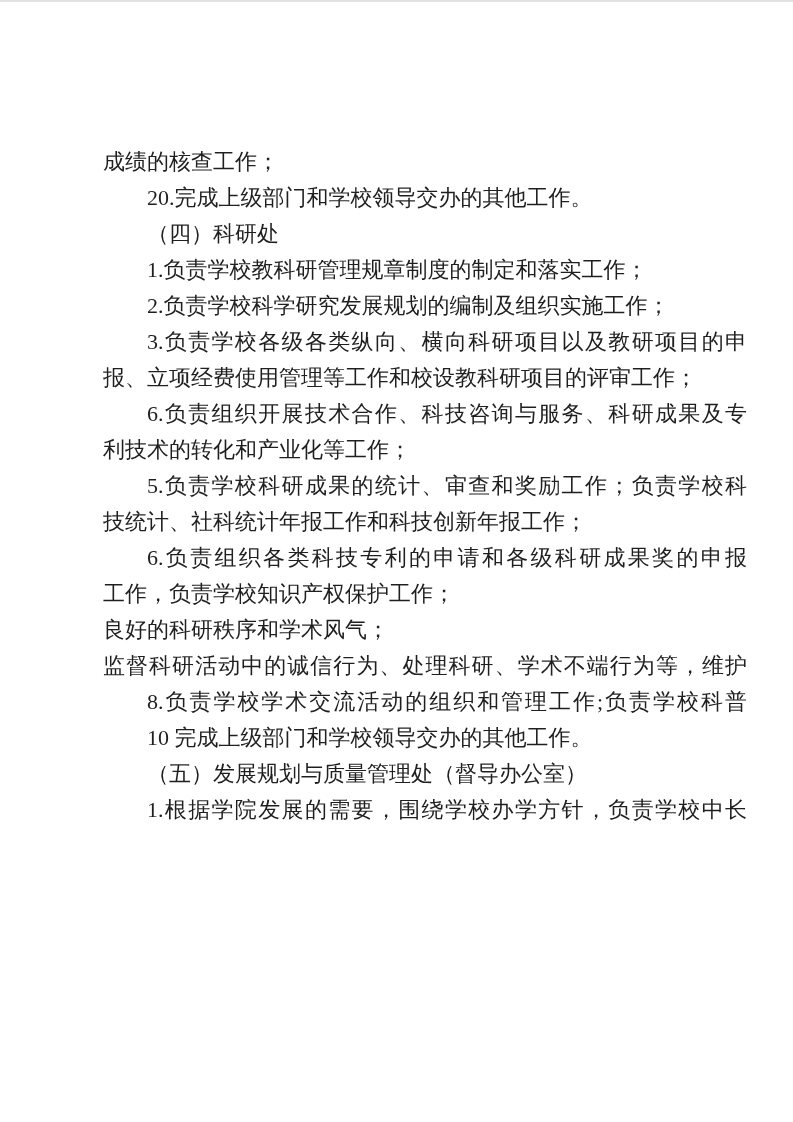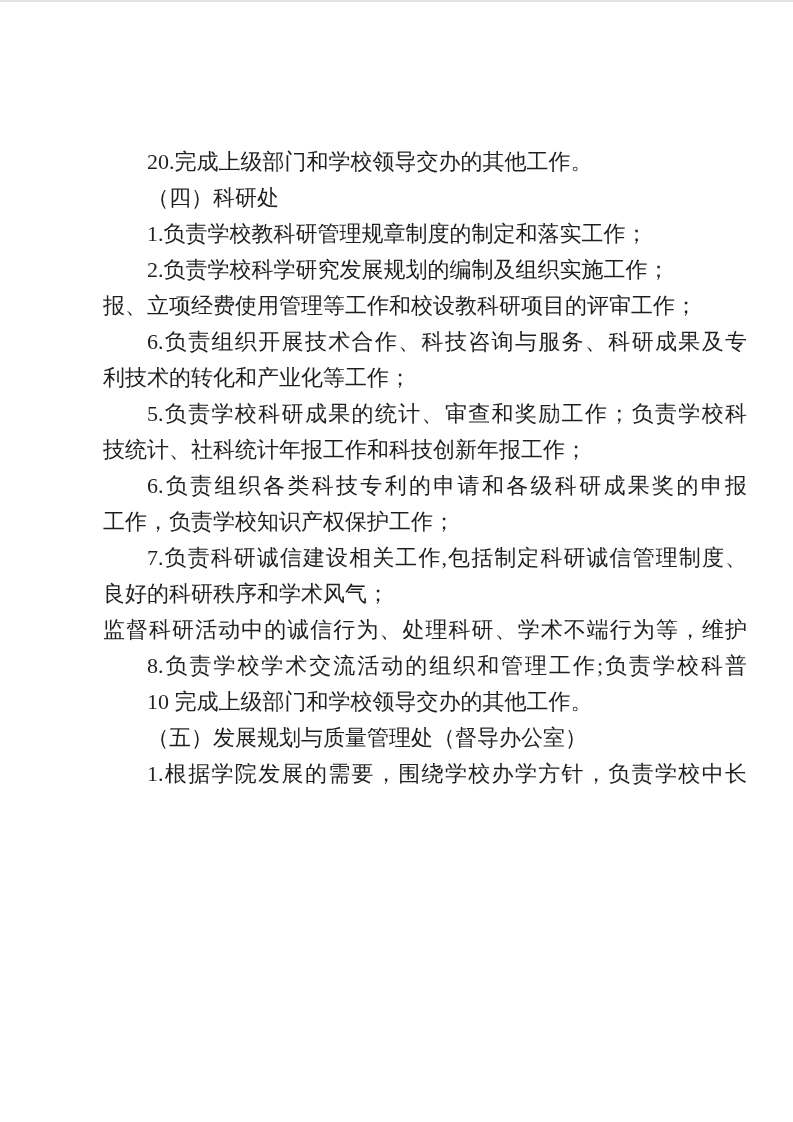--- a/index.html
+++ b/index.html
@@ -41,32 +41,33 @@
   }
   .line.bold {
     font-weight: 400;
   }
 </style>
 </head>
 <body>
 
 <div class="page">
   <div class="text-column" id="text-column">
+      <div class="line">成绩的核查工作；</div>
       <div class="line indent">20.完成上级部门和学校领导交办的其他工作。</div>
       <div class="line indent bold">（四）科研处</div>
       <div class="line indent">1.负责学校教科研管理规章制度的制定和落实工作；</div>
       <div class="line indent">2.负责学校科学研究发展规划的编制及组织实施工作；</div>
+      <div class="line indent stretch">3.负责学校各级各类纵向、横向科研项目以及教研项目的申</div>
       <div class="line">报、立项经费使用管理等工作和校设教科研项目的评审工作；</div>
       <div class="line indent stretch">6.负责组织开展技术合作、科技咨询与服务、科研成果及专</div>
       <div class="line">利技术的转化和产业化等工作；</div>
       <div class="line indent stretch">5.负责学校科研成果的统计、审查和奖励工作；负责学校科</div>
       <div class="line">技统计、社科统计年报工作和科技创新年报工作；</div>
       <div class="line indent stretch">6.负责组织各类科技专利的申请和各级科研成果奖的申报</div>
       <div class="line">工作，负责学校知识产权保护工作；</div>
-      <div class="line indent stretch">7.负责科研诚信建设相关工作,包括制定科研诚信管理制度、</div>
       <div class="line">良好的科研秩序和学术风气；</div>
       <div class="line stretch">监督科研活动中的诚信行为、处理科研、学术不端行为等，维护</div>
       <div class="line indent stretch">8.负责学校学术交流活动的组织和管理工作;负责学校科普</div>
       <div class="line indent">10 完成上级部门和学校领导交办的其他工作。</div>
       <div class="line indent bold">（五）发展规划与质量管理处（督导办公室）</div>
       <div class="line indent stretch">1.根据学院发展的需要，围绕学校办学方针，负责学校中长</div>
     </div>
 </div>
 
 </body></html>

